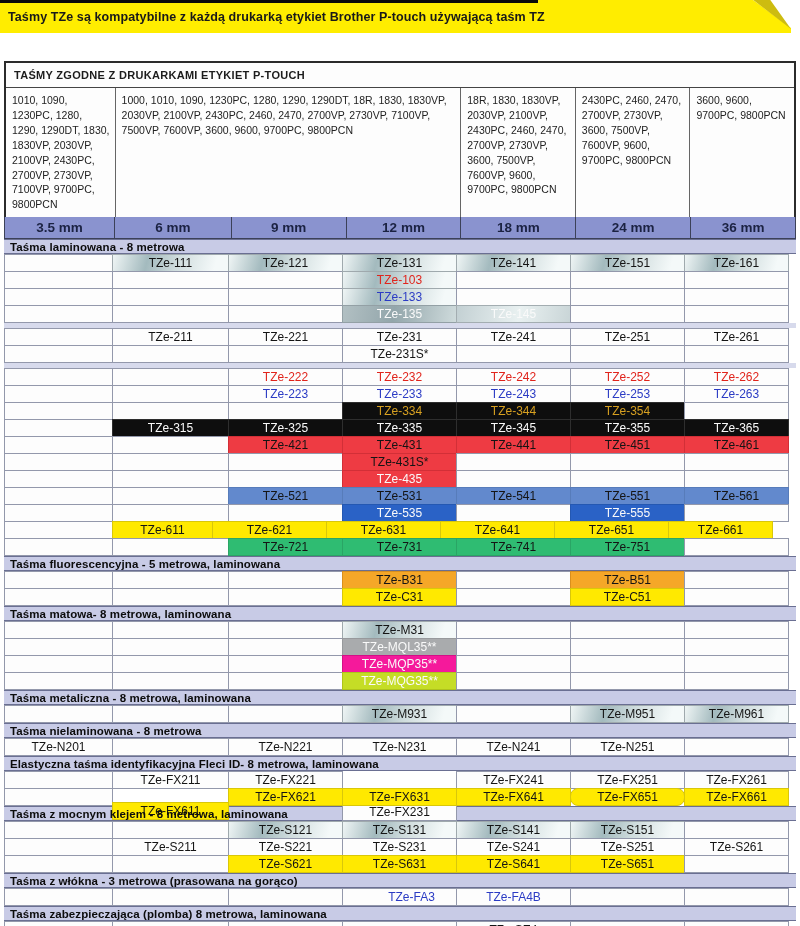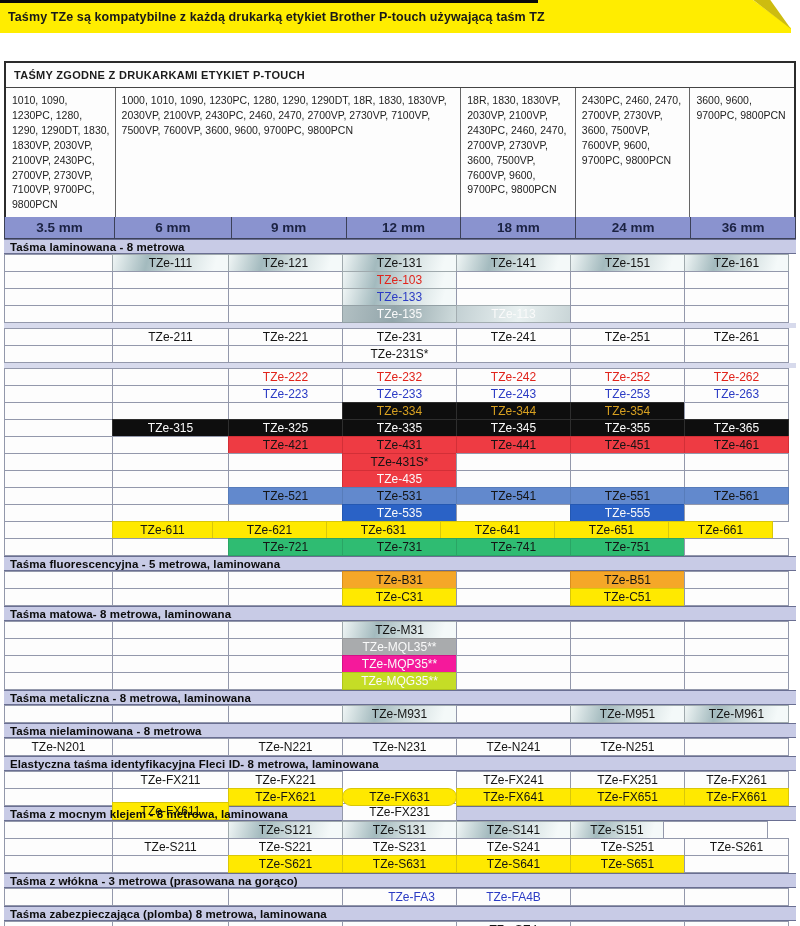--- a/index.html
+++ b/index.html
@@ -144,21 +144,21 @@
         <div class="cell s-white f-black" style="width: 105px;"></div>
       </div>
       <div class="trow">
         <div class="cell s-white f-black" style="width: 109px;"></div>
         <div class="cell s-white f-black" style="width: 117px;"></div>
         <div class="cell s-white f-black" style="width: 115px;"></div>
         <div class="cell s-silverdk f-white" style="width: 115px;">
           <span>TZe-135</span>
         </div>
         <div class="cell s-silverlt f-white" style="width: 115px;">
-          <span>TZe-113</span>
+          <span>TZe-145</span>
         </div>
         <div class="cell s-white f-black" style="width: 115px;"></div>
         <div class="cell s-white f-black" style="width: 105px;"></div>
       </div>
       <div class="gaprow"></div>
       <div class="trow">
         <div class="cell s-white f-black" style="width: 109px;"></div>
         <div class="cell s-white f-black" style="width: 117px;">
           <span>TZe-211</span>
         </div>
@@ -506,47 +506,47 @@
         </div>
       </div>
       <div class="trow">
         <div class="cell s-white f-black" style="width: 109px;"></div>
         <div class="cell s-yellow f-black" style="width: 117px; margin-top: 14px;">
           <span>TZe-FX611</span>
         </div>
         <div class="cell s-yellow f-black" style="width: 115px;">
           <span>TZe-FX621</span>
         </div>
-        <div class="cell s-yellow f-black" style="width: 115px; border-radius: 9px;">
+        <div class="cell s-yellow f-black" style="width: 115px;">
           <span>TZe-FX631</span>
         </div>
         <div class="cell s-yellow f-black" style="width: 115px;">
           <span>TZe-FX641</span>
         </div>
-        <div class="cell s-yellow f-black" style="width: 115px;">
+        <div class="cell s-yellow f-black" style="width: 115px; border-radius: 8px;">
           <span>TZe-FX651</span>
         </div>
         <div class="cell s-yellow f-black" style="width: 105px;">
           <span>TZe-FX661</span>
         </div>
       </div>
       <div class="sec-header">Taśma z mocnym klejem - 8 metrowa, laminowana</div>
       <div class="trow">
         <div class="cell s-white f-black" style="width: 109px;"></div>
         <div class="cell s-white f-black" style="width: 117px;"></div>
         <div class="cell s-silver f-black" style="width: 115px;">
           <span>TZe-S121</span>
         </div>
         <div class="cell s-silver f-black" style="width: 115px;">
           <span>TZe-S131</span>
         </div>
         <div class="cell s-silver f-black" style="width: 115px;">
           <span>TZe-S141</span>
         </div>
-        <div class="cell s-silver f-black" style="width: 94px;">
+        <div class="cell s-silver f-black" style="width: 115px;">
           <span>TZe-S151</span>
         </div>
         <div class="cell s-white f-black" style="width: 105px;"></div>
       </div>
       <div class="trow">
         <div class="cell s-white f-black" style="width: 109px;"></div>
         <div class="cell s-white f-black" style="width: 117px;">
           <span>TZe-S211</span>
         </div>
         <div class="cell s-white f-black" style="width: 115px;">

